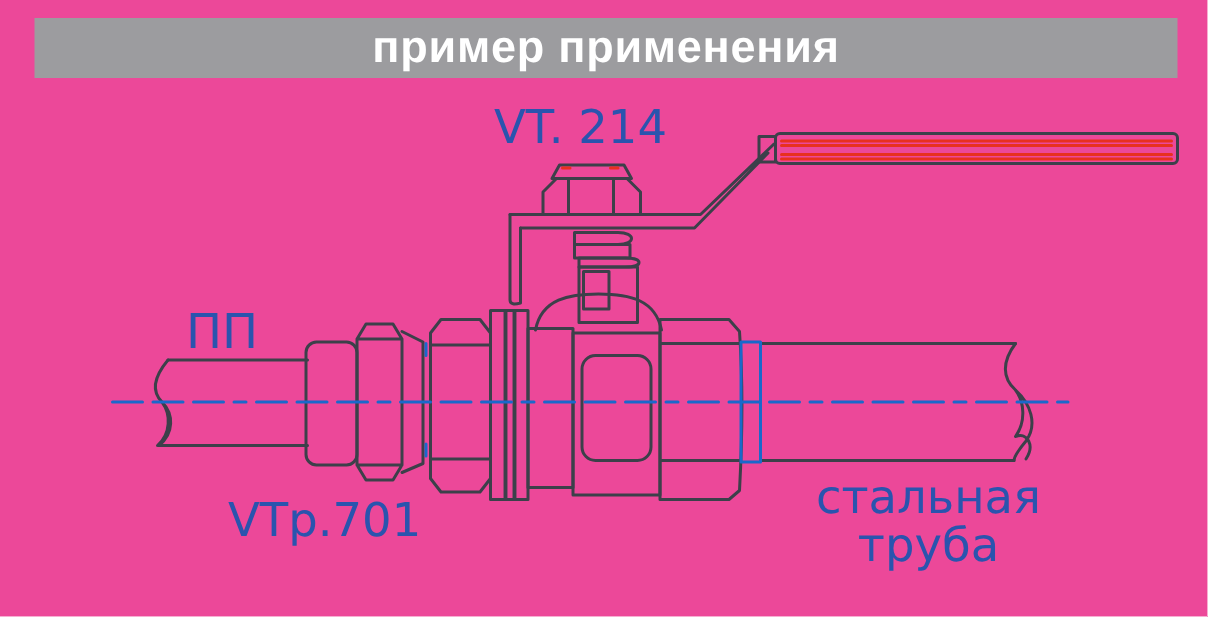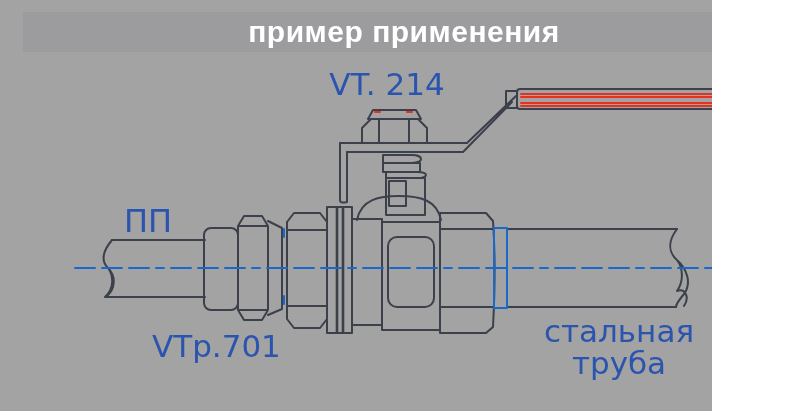--- a/index.html
+++ b/index.html
@@ -1,16 +1,16 @@
 <!DOCTYPE html>
 <html><head>
 <meta charset="utf-8">
 <style>
   html,body{margin:0;padding:0;background:#ffffff;}
-  .page{position:relative;width:712px;height:411px;background:#a3a3a3;overflow:hidden;
+  .page{position:relative;width:805px;height:411px;background:#ec4899;overflow:hidden;
         font-family:"Liberation Sans",sans-serif;}
   .header{position:absolute;left:23px;top:12px;width:762px;height:40px;background:#9c9c9f;
           display:flex;align-items:center;justify-content:center;}
   .header span{color:#ffffff;font-weight:bold;font-size:30px;letter-spacing:0.5px;
                font-family:"Liberation Sans",sans-serif;}
   svg{position:absolute;left:0;top:0;}
   .ln{fill:none;stroke-width:2;stroke-linejoin:round;stroke-linecap:round;}
   .thick{fill:none;stroke-width:2.6;}
   .lbl{font-family:"DejaVu Sans",sans-serif;}
 </style>

